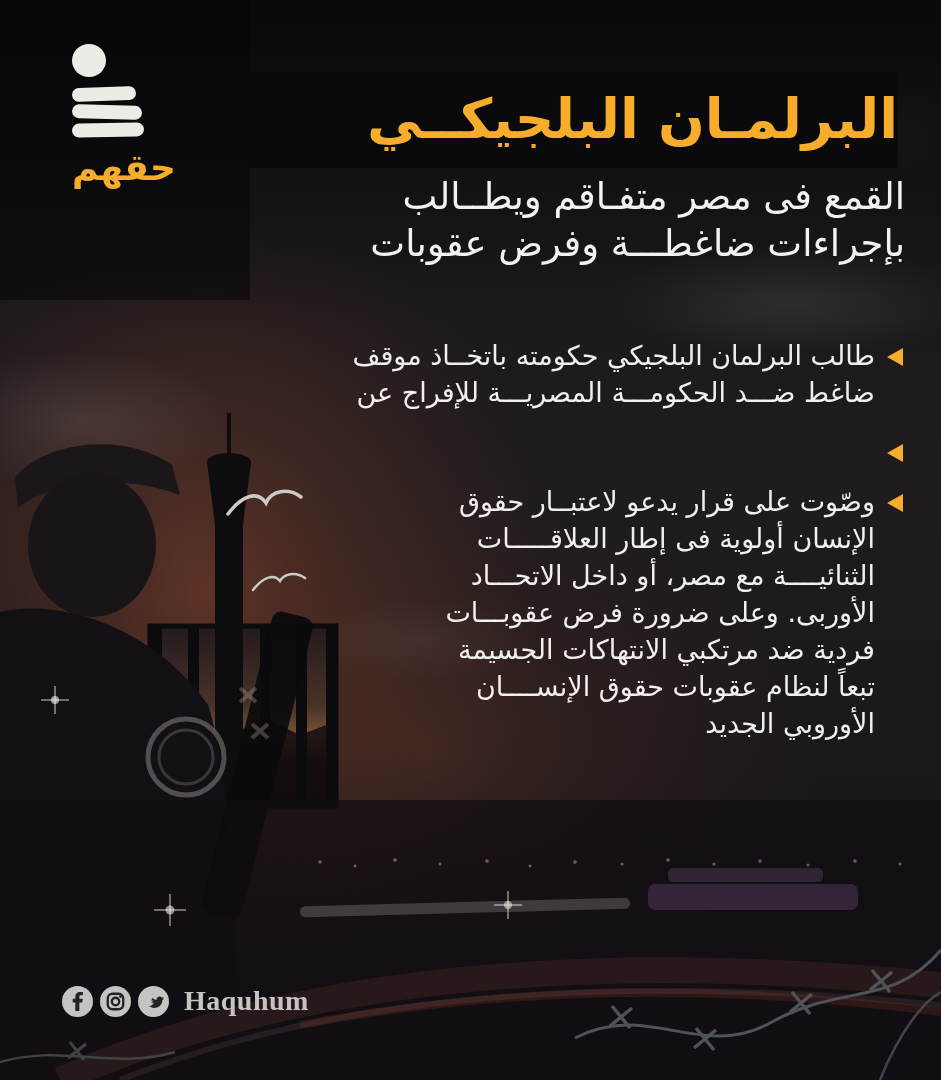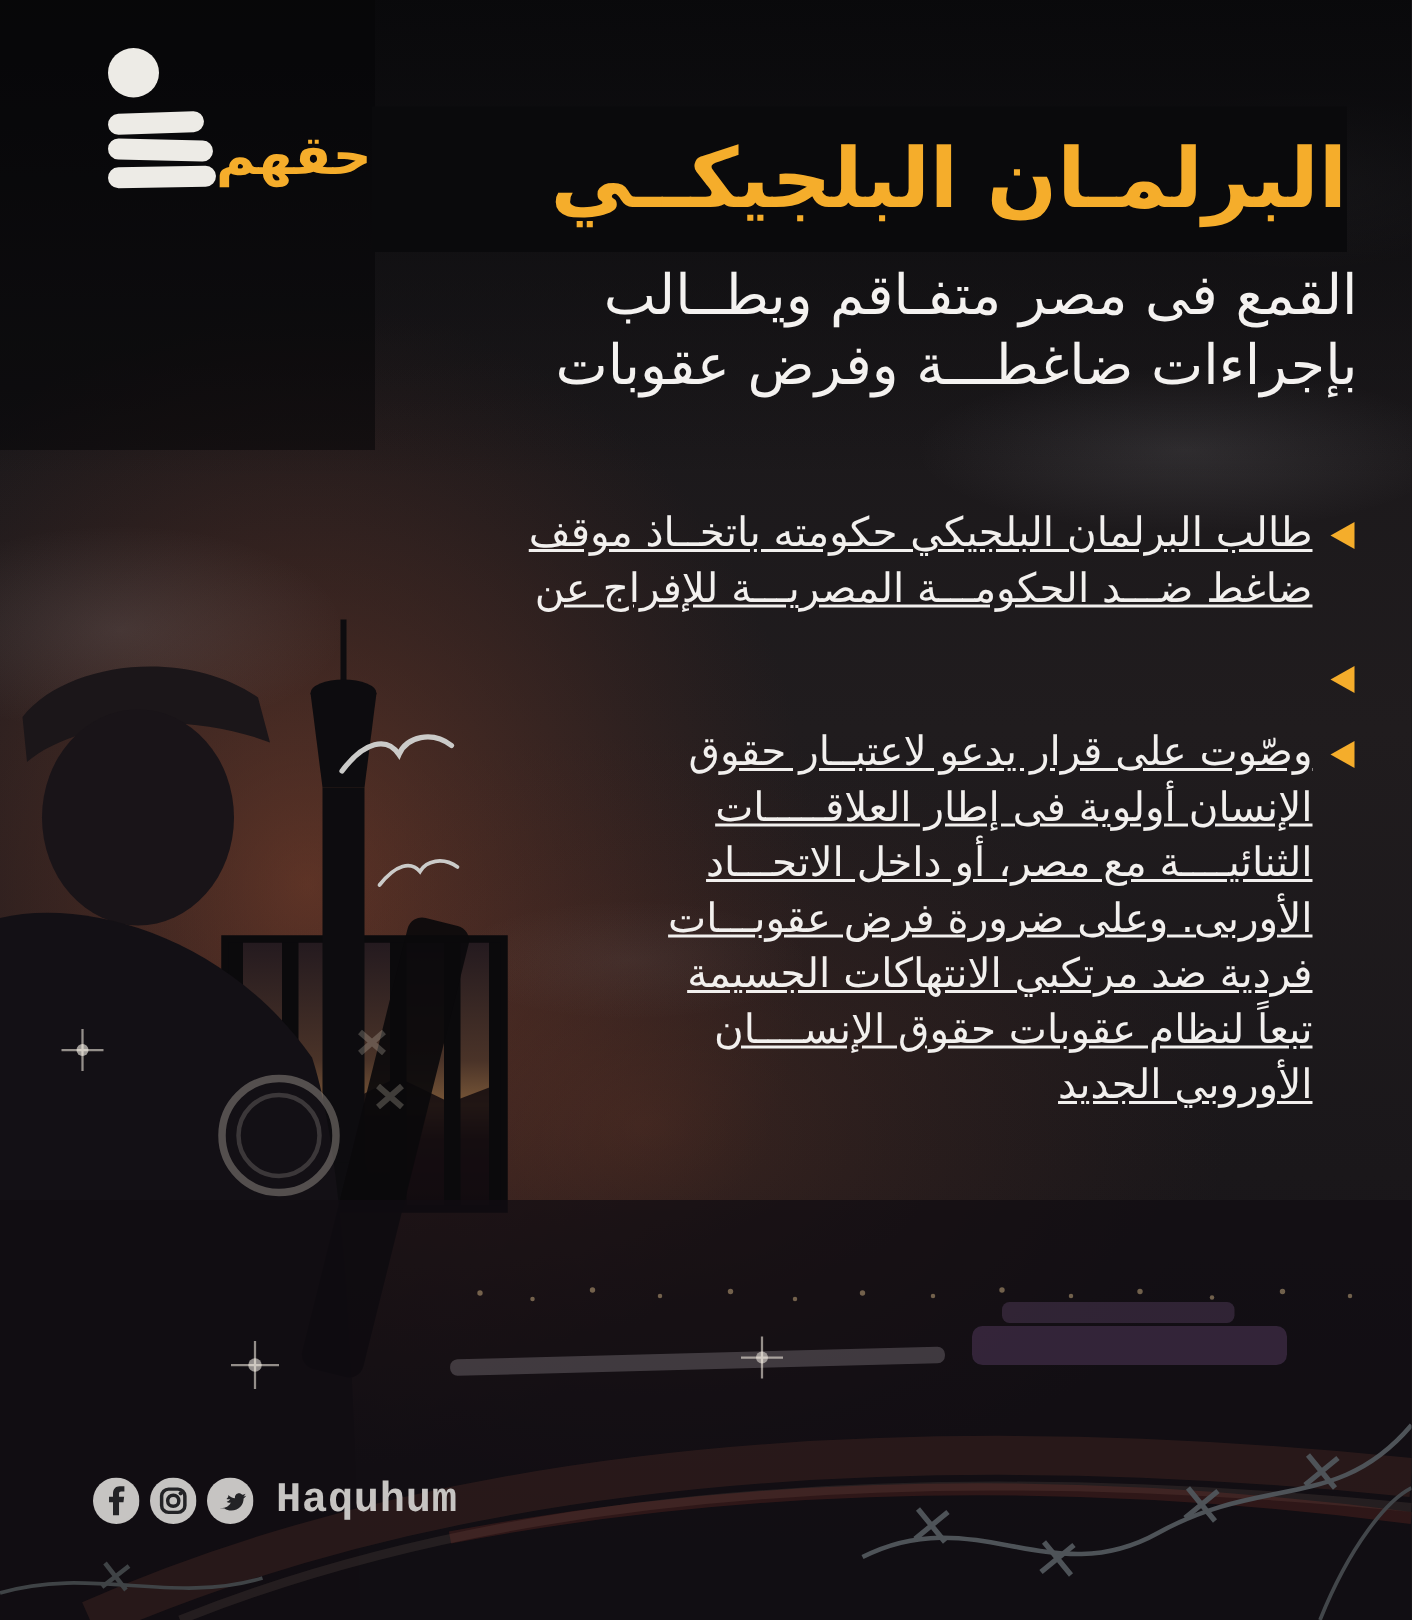--- a/index.html
+++ b/index.html
@@ -16,22 +16,22 @@
     position:relative;
     width:941px;height:1080px;
     background:var(--bg);
     overflow:hidden;
     font-family:"DejaVu Sans",sans-serif;
   }
   
   #scene{position:absolute;inset:0;z-index:0;}
   
   .logo{
-    position:absolute;left:72px;top:32px;width:140px;z-index:3;
-    display:flex;align-items:flex-end;
+    position:absolute;left:72px;top:44px;width:140px;z-index:3;
+    display:flex;flex-direction:column;align-items:flex-start;
   }
   .logo .dot{width:34px;height:33px;border-radius:50%;background:#EDEBE6;margin-bottom:10px;}
   .logo .bar{height:14px;background:#EDEBE6;border-radius:8px;margin-top:4px;}
   .logo .bar1{width:64px;transform:rotate(-2deg);}
   .logo .bar2{width:70px;transform:rotate(1.5deg);}
   .logo .bar3{width:72px;transform:rotate(-1deg);}
   .logo .wordmark{
     margin-top:10px;color:var(--accent);font-size:36px;font-weight:bold;
     font-family:"DejaVu Sans",sans-serif;letter-spacing:1px;
   }
@@ -58,32 +58,31 @@
   }
   .bullet{display:flex;align-items:flex-start;margin-bottom:22px;}
   .marker{
     flex:0 0 auto;width:0;height:0;margin-top:10px;margin-left:12px;
     border-top:9px solid transparent;border-bottom:9px solid transparent;
     border-right:16px solid var(--accent);
   }
   .btext{
     color:var(--body-text);font-size:27px;line-height:1.37;text-align:right;
     white-space:pre-line;
-    text-decoration:underline;
   }
   .btext .hl{color:var(--highlight);font-weight:bold;}
   
   .footer{
     position:absolute;left:62px;top:985px;z-index:3;
     display:flex;align-items:center;direction:ltr;
   }
   .social{width:31px;height:31px;margin-right:7px;display:block;}
   .handle{
     margin-left:8px;color:var(--footer-text);font-size:28px;font-weight:bold;
-    font-family:Liberation Mono, monospace;letter-spacing:.5px;
+    font-family:Liberation Serif, serif;letter-spacing:.5px;
   }
 </style>
 </head>
 <body>
 
 <svg id="scene" width="941" height="1080" viewBox="0 0 941 1080" xmlns="http://www.w3.org/2000/svg">
   <defs>
     <linearGradient id="bgGrad" x1="0" y1="0" x2="0" y2="1">
       <stop offset="0" stop-color="#151417"></stop>
       <stop offset="0.45" stop-color="#201c1e"></stop>

